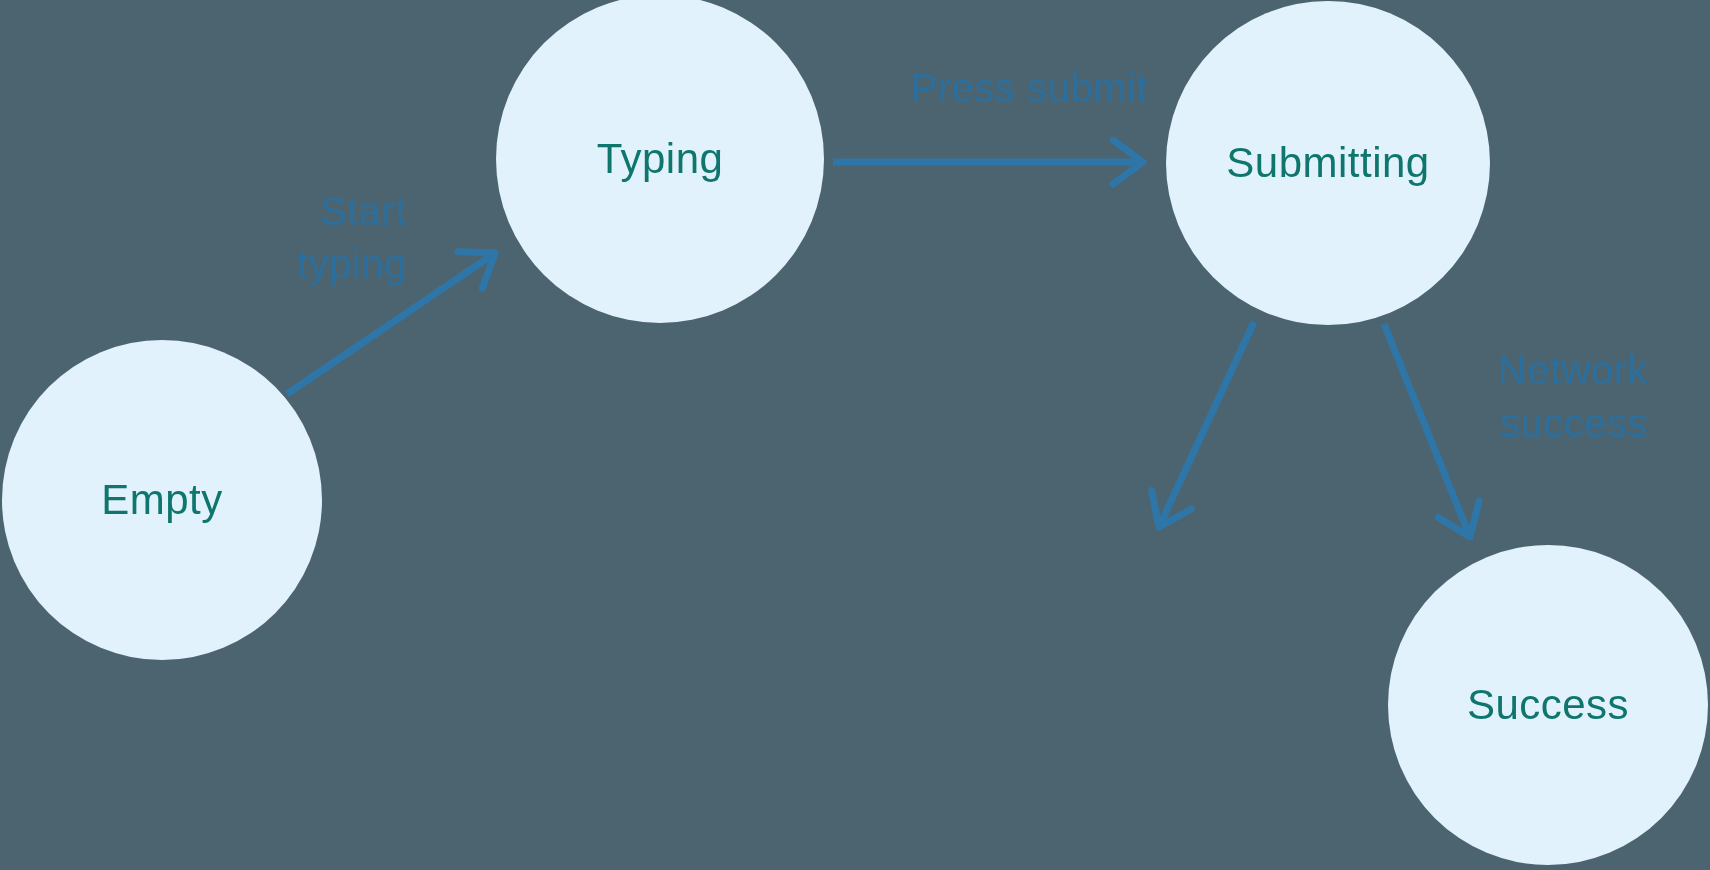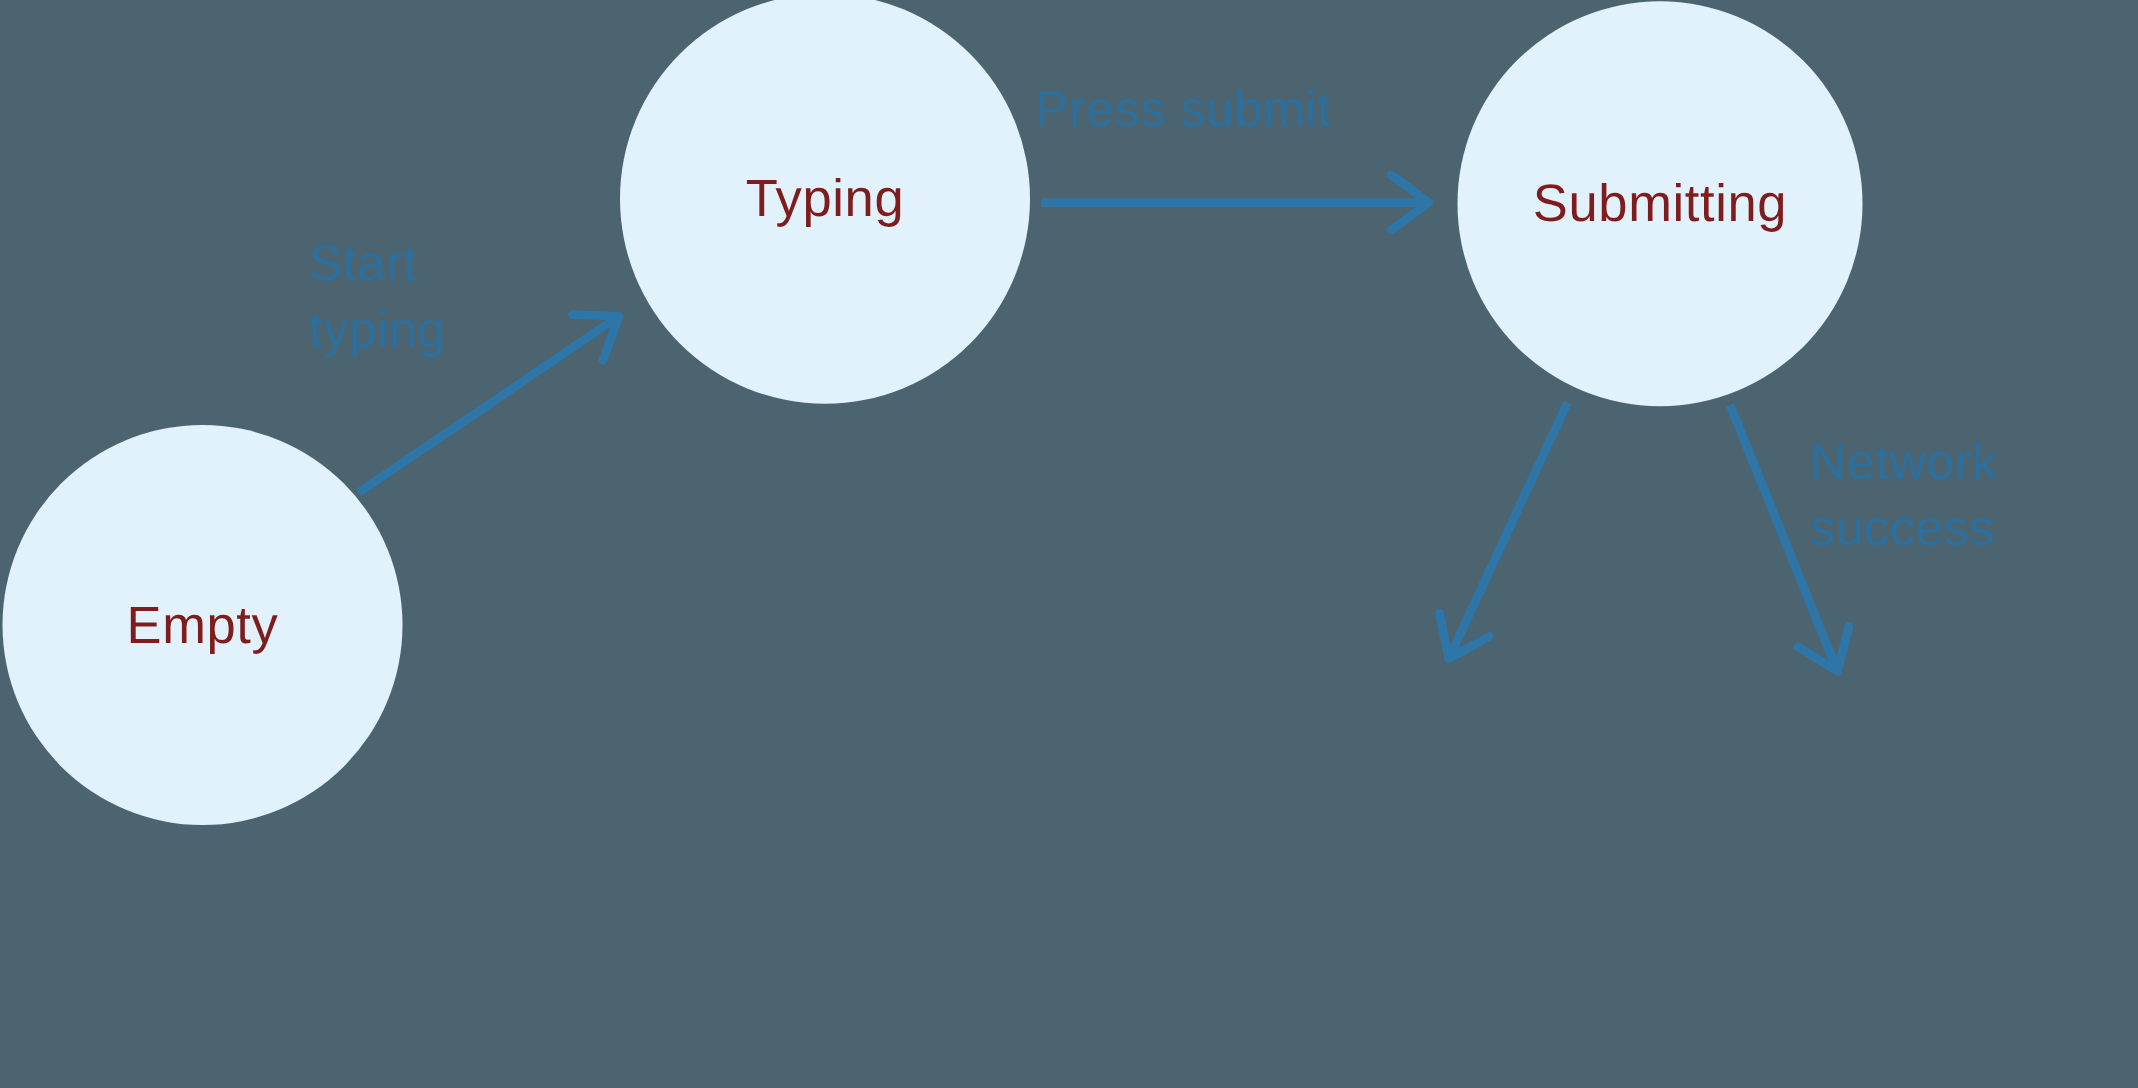--- a/index.html
+++ b/index.html
@@ -23,39 +23,39 @@
   }
   .state-node {
     position: absolute;
     border-radius: 50%;
     background: #E1F2FC;
     display: flex;
     align-items: center;
     justify-content: center;
   }
   .state-node .node-label {
-    color: #7f1d1d;
+    color: #0f766e;
     font-size: 42px;
     letter-spacing: 0.5px;
     white-space: nowrap;
   }
   .node-empty      { left: 2px;    top: 340px;  width: 320px; height: 320px; }
   .node-typing     { left: 496px;  top: -5px;   width: 328px; height: 328px; }
   .node-submitting { left: 1166px; top: 1px;    width: 324px; height: 324px; }
   .node-error      { left: 925px;  top: 545px;  width: 322px; height: 322px; }
   .node-success    { left: 1388px; top: 545px;  width: 320px; height: 320px; }
 
   .edge-label {
     position: absolute;
     transform: translate(-50%, -50%);
     color: #2B6F9E;
     font-size: 40px;
     letter-spacing: 0.5px;
     line-height: 1.32;
-    text-align: left;
+    text-align: right;
   }
   .label-start-typing    { left: 327px;  top: 238px; width: 160px; }
   .label-press-submit    { left: 988px;  top: 88px;  width: 320px; white-space: nowrap; }
   .label-network-error   { left: 1092px; top: 397px; width: 200px; }
   .label-network-success { left: 1548px; top: 397px; width: 200px; }
 </style>
 </head>
 <body>
 
 <div class="canvas">
@@ -78,20 +78,23 @@
 
   <div class="state-node node-typing">
     <span class="node-label">Typing</span>
   </div>
 
   <div class="state-node node-submitting">
     <span class="node-label">Submitting</span>
   </div>
 
 
+  <div class="state-node node-success">
+    <span class="node-label">Success</span>
+  </div>
 
   <div class="edge-label label-start-typing">Start typing</div>
 
   <div class="edge-label label-press-submit">Press submit</div>
 
 
   <div class="edge-label label-network-success">Network success</div>
 
 </div>
 

